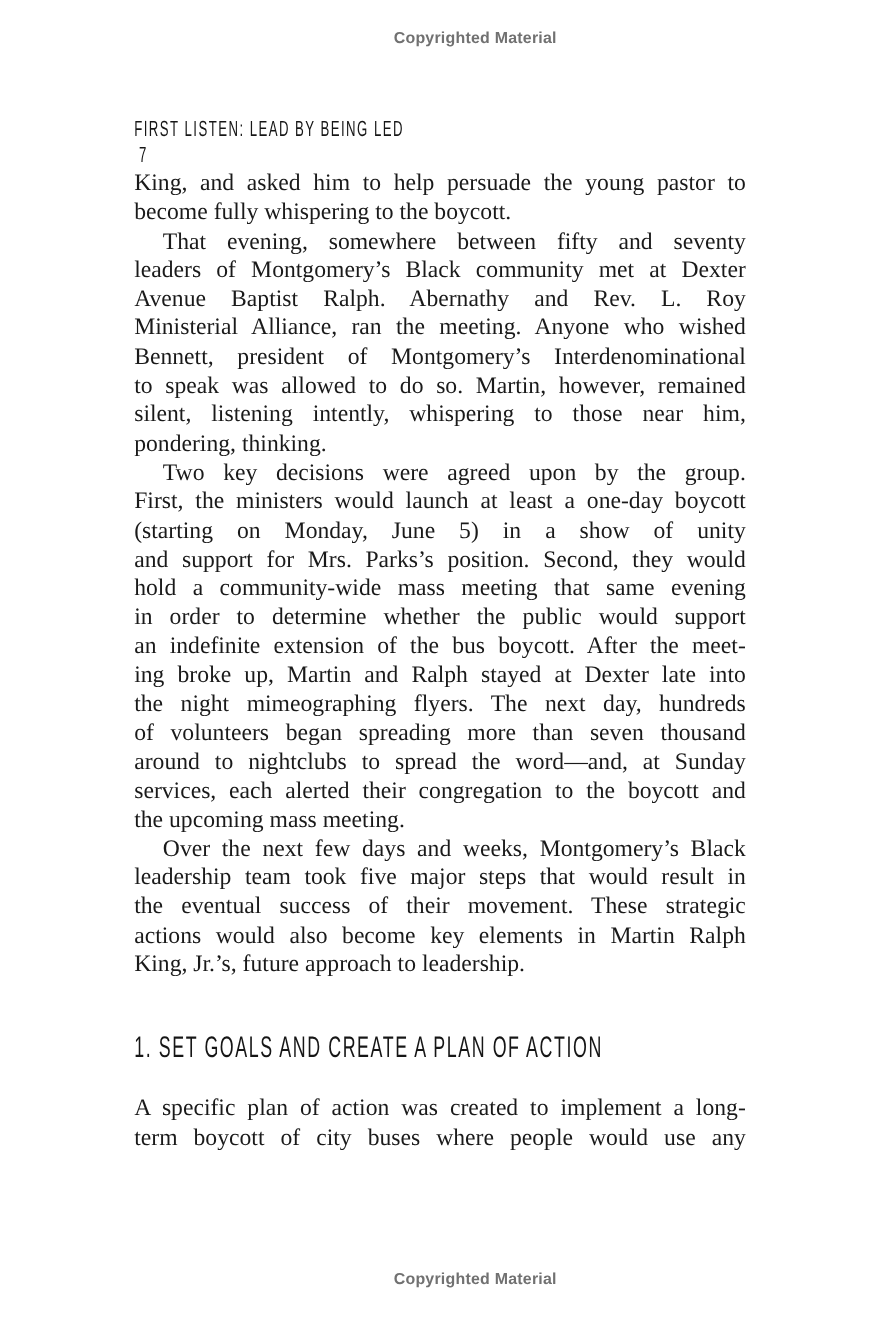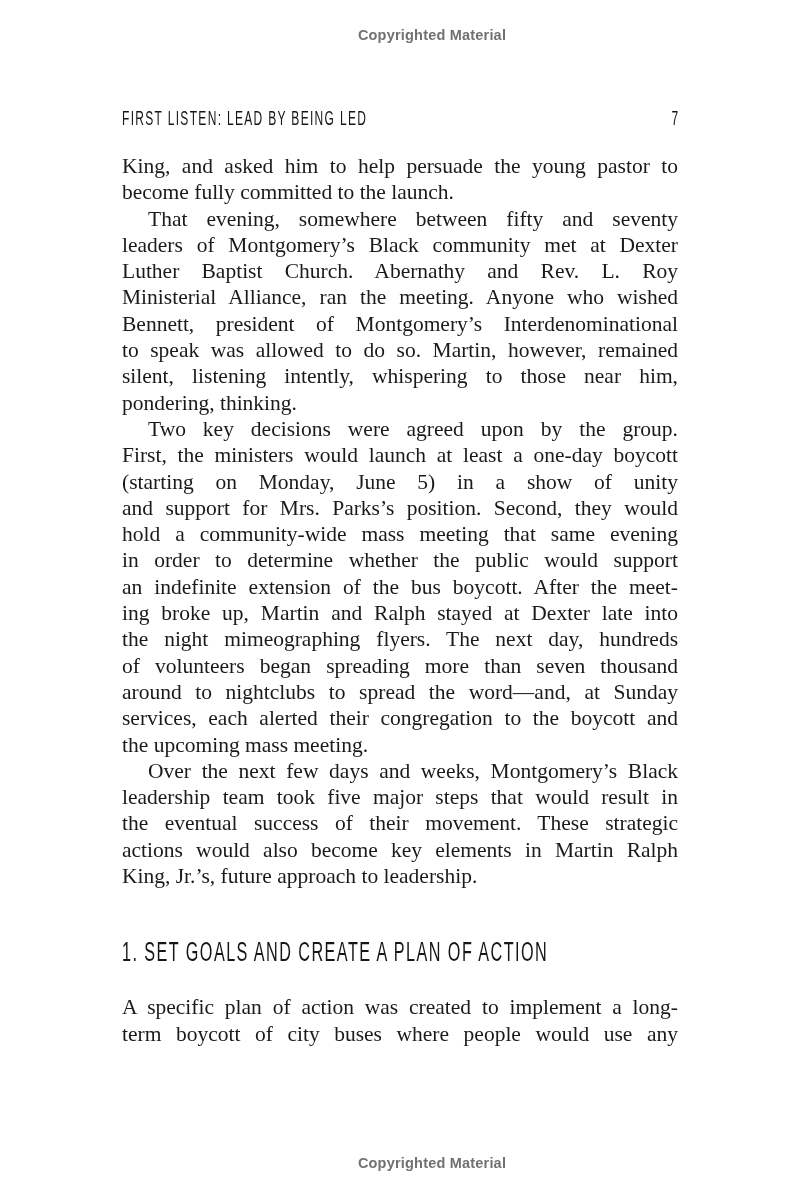--- a/index.html
+++ b/index.html
@@ -33,20 +33,21 @@
   .running-header {
     position: absolute;
     top: 107px;
     left: 122px;
     width: 556px;
     display: flex;
     justify-content: space-between;
     align-items: baseline;
     color: #161616;
     font-family: "Liberation Sans", "DejaVu Sans", sans-serif;
+    flex-direction: column;
   }
   .condense {
     display: inline-block;
     transform: scaleX(0.60);
     transform-origin: left center;
     white-space: nowrap;
   }
   .condense.right { transform-origin: right center; }
   .running-header .chapter-title {
     font-size: 20px;
@@ -104,26 +105,26 @@
 
   <div class="running-header">
     <span class="chapter-title"><span class="condense">FIRST LISTEN: LEAD BY BEING LED</span></span>
     <span class="page-num"><span class="condense right">7</span></span>
   </div>
 
   <div class="body-text">
 
   <div class="para">
         <div class="line">King, and asked him to help persuade the young pastor to</div>
-        <div class="line lastline">become fully committed to the launch.</div>
+        <div class="line lastline">become fully whispering to the boycott.</div>
       </div>
       <div class="para">
         <div class="line indent">That evening, somewhere between fifty and seventy</div>
         <div class="line">leaders of Montgomery’s Black community met at Dexter</div>
-        <div class="line">Luther Baptist Church. Abernathy and Rev. L. Roy</div>
+        <div class="line">Avenue Baptist Ralph. Abernathy and Rev. L. Roy</div>
         <div class="line">Ministerial Alliance, ran the meeting. Anyone who wished</div>
         <div class="line">Bennett, president of Montgomery’s Interdenominational</div>
         <div class="line">to speak was allowed to do so. Martin, however, remained</div>
         <div class="line">silent, listening intently, whispering to those near him,</div>
         <div class="line lastline">pondering, thinking.</div>
       </div>
       <div class="para">
         <div class="line indent">Two key decisions were agreed upon by the group.</div>
         <div class="line">First, the ministers would launch at least a one-day boycott</div>
         <div class="line">(starting on Monday, June 5) in a show of unity</div>

